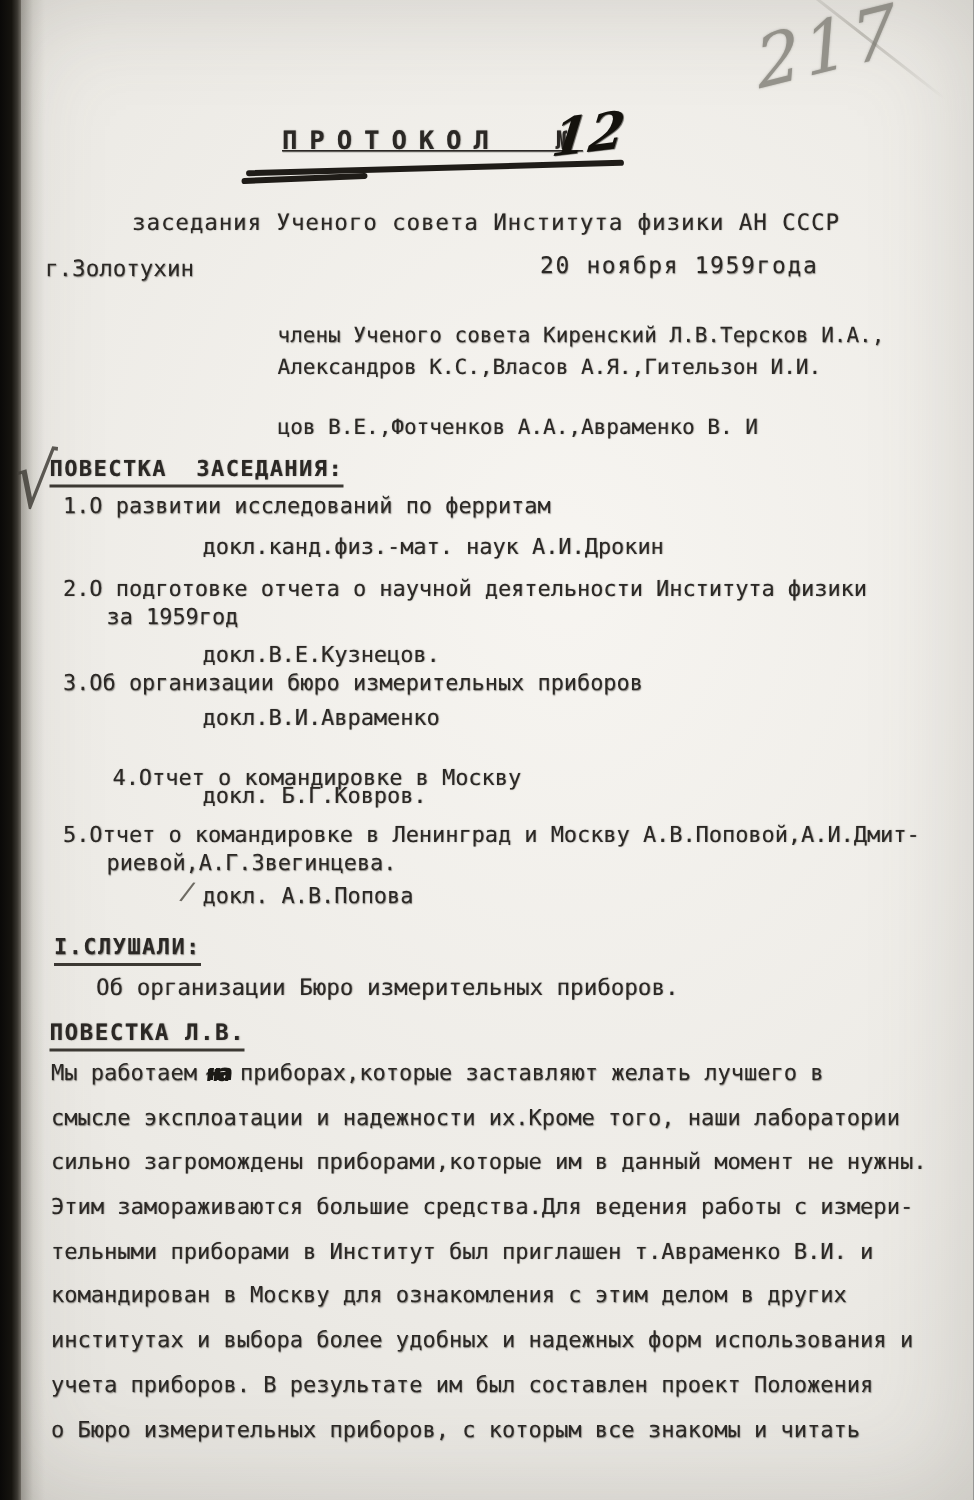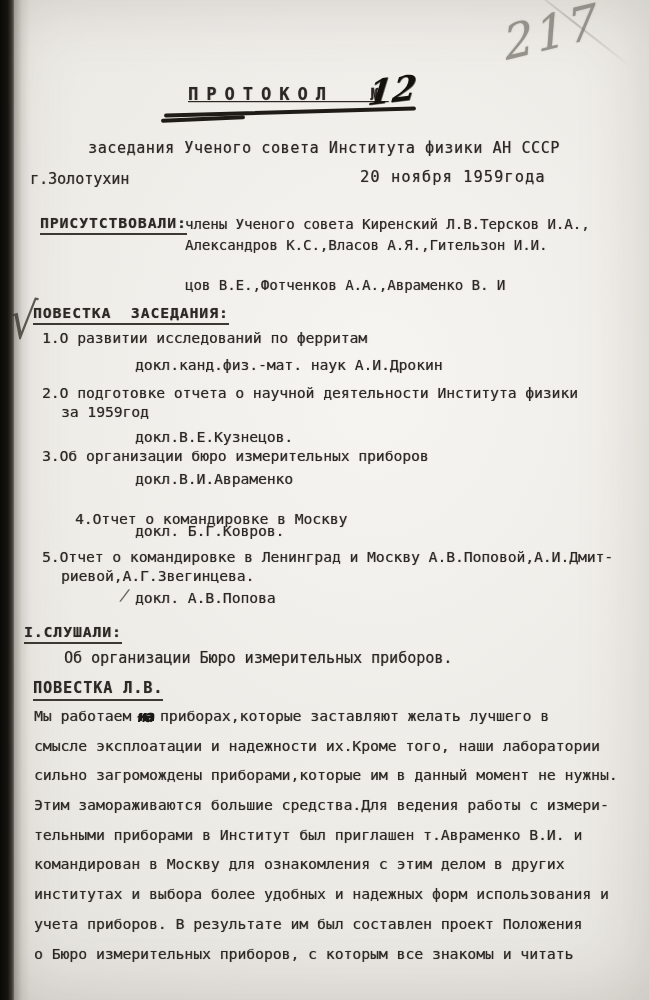--- a/index.html
+++ b/index.html
@@ -42,30 +42,30 @@
   
   #att-label{left:40px;top:214px;font-size:14.6px;}
   .att-line{left:185px;font-size:14px;}
   #att-0{top:216px;}#att-1{top:237px;}#att-2{top:257px;}#att-3{top:277px;}
   
   #agenda-hd{left:33px;top:304px;}
   #checkmark{left:10px;top:296px;font-size:42px;color:#43403a;z-index:11;
     font-family:"DejaVu Serif",serif;text-shadow:none;opacity:.85;
     transform:scaleY(1.25) rotate(6deg);}
   .ag{left:42px;}
-  .ag2{left:61px;}
+  .ag2{left:71px;}
   .sp{left:135px;}
   #i1l1{top:329px;} #i1sp{top:356px;}
   #i2l1{top:384px;} #i2l2{top:403px;} #i2sp{top:428px;}
   #i3l1{top:447px;} #i3sp{top:470px;}
   #i4l1{top:510px;margin-left:33px;} #i4sp{top:522px;}
   #i5l1{top:548px;} #i5l2{top:567px;} #i5sp{top:589px;}
   #tick{left:120px;top:585px;font-size:17px;color:#6e6b63;transform:rotate(12deg);text-shadow:none;}
   
-  #heard-hd{left:24px;top:623px;text-align:center;}
+  #heard-hd{left:36px;top:623px;text-align:center;}
   #heard-topic{left:64px;top:649px;font-size:15px;}
   #speaker{left:33px;top:679px;font-size:15px;}
   #speech{position:absolute;left:34px;top:701px;z-index:10;}
   #speech .ln{white-space:pre;font-size:14.7px;line-height:29.7px;height:29.7px;
     text-shadow:0.4px 0.4px 0.8px rgba(38,34,30,.55);}
   .struck{display:inline-block;font-weight:bold;margin:0 7px;letter-spacing:-1.5px;
     text-decoration:line-through;color:#1c1a16;transform:skewX(-5deg);
     text-shadow:1px 0 0 #1c1a16,-0.7px 0.5px 0 #1c1a16;}
   
   #page-num{left:503px;top:4px;font-size:47px;color:#7f7d75;opacity:.8;
@@ -84,21 +84,20 @@
 
   <div class="t" id="title">ПРОТОКОЛ  №</div>
   <div class="t" id="protocol-no">12</div>
   <div class="tl" id="tl-main"></div>
   <div class="tl" id="tl-left"></div>
 
   <div class="t" id="subtitle">заседания Ученого совета Института физики АН СССР</div>
   <div class="t" id="city">г.Золотухин</div>
   <div class="t" id="date">20 ноября 1959года</div>
 
-  <div class="t hd u" id="att-label">ПРИСУТСТВОВАЛИ:</div>
   <div class="t att-line" id="att-0">члены Ученого совета Киренский Л.В.Терсков И.А.,</div>
   <div class="t att-line" id="att-1">Александров К.С.,Власов А.Я.,Гительзон И.И.</div>
   <div class="t att-line" id="att-3">цов В.Е.,Фотченков А.А.,Авраменко В. И</div>
 
   <div class="t hd u" id="agenda-hd">ПОВЕСТКА  ЗАСЕДАНИЯ:</div>
   <div class="t" id="checkmark">√</div>
 
   <div class="t ag" id="i1l1">1.О развитии исследований по ферритам</div>
   <div class="t sp" id="i1sp">докл.канд.физ.-мат. наук А.И.Дрокин</div>
 

